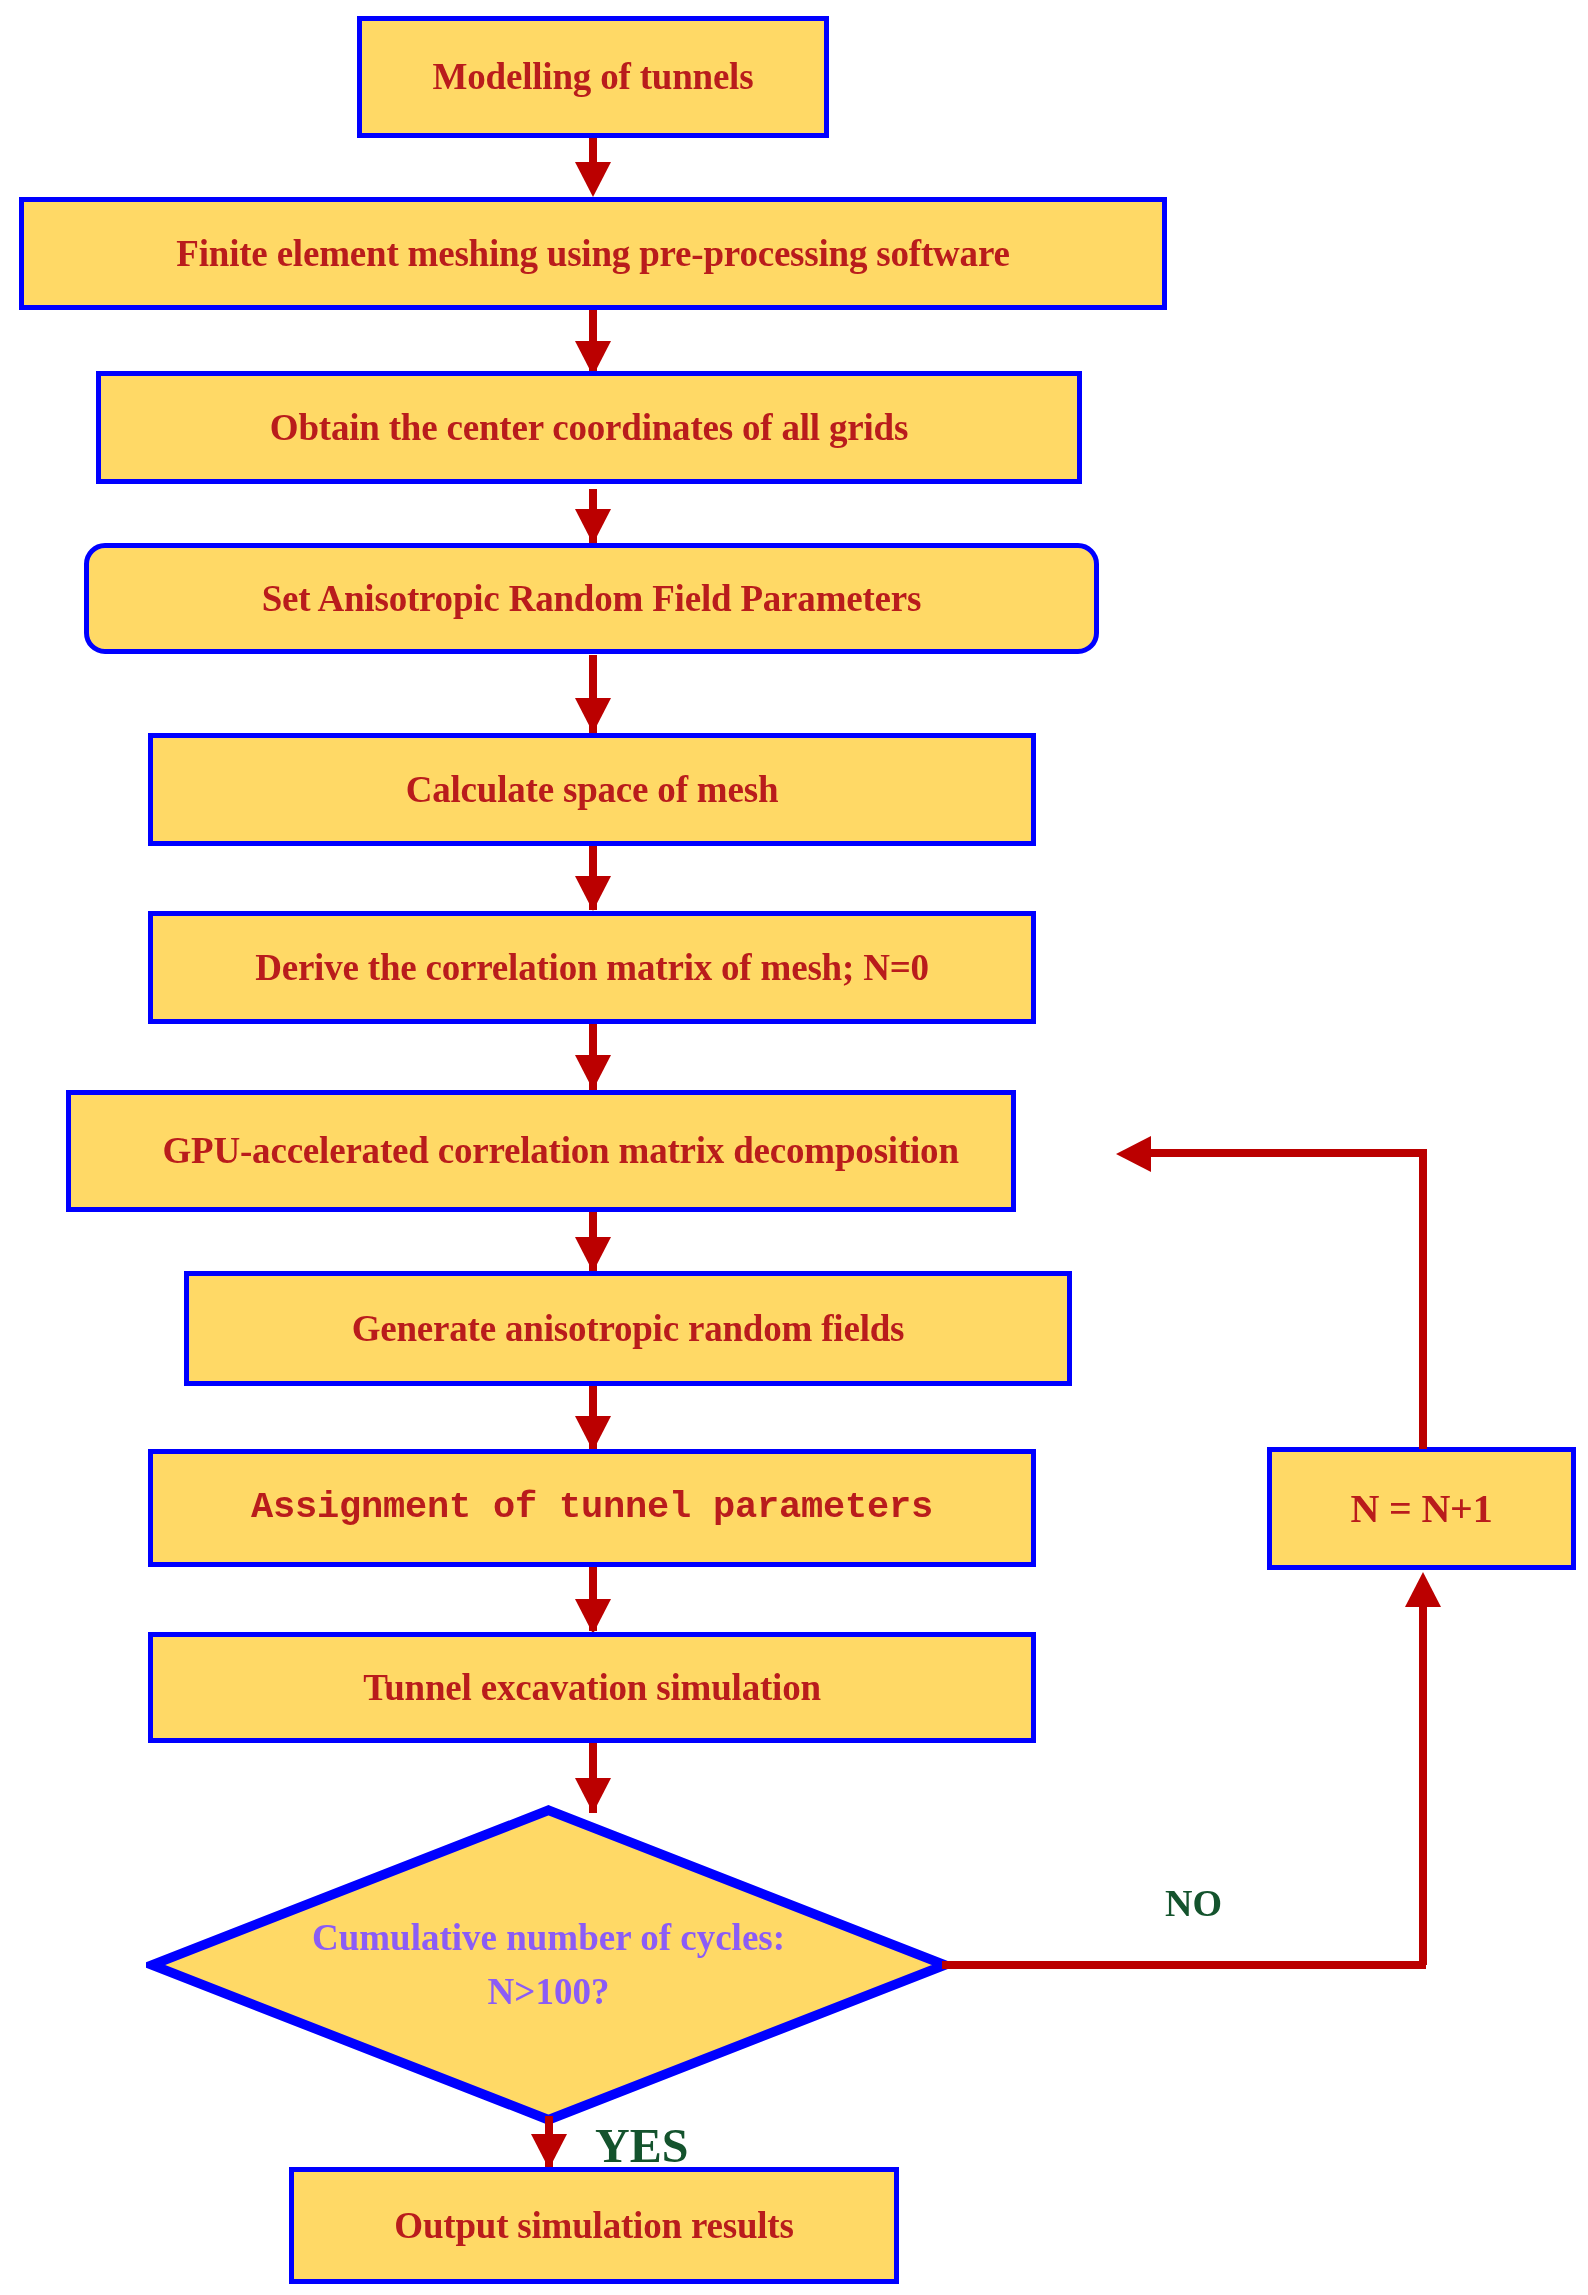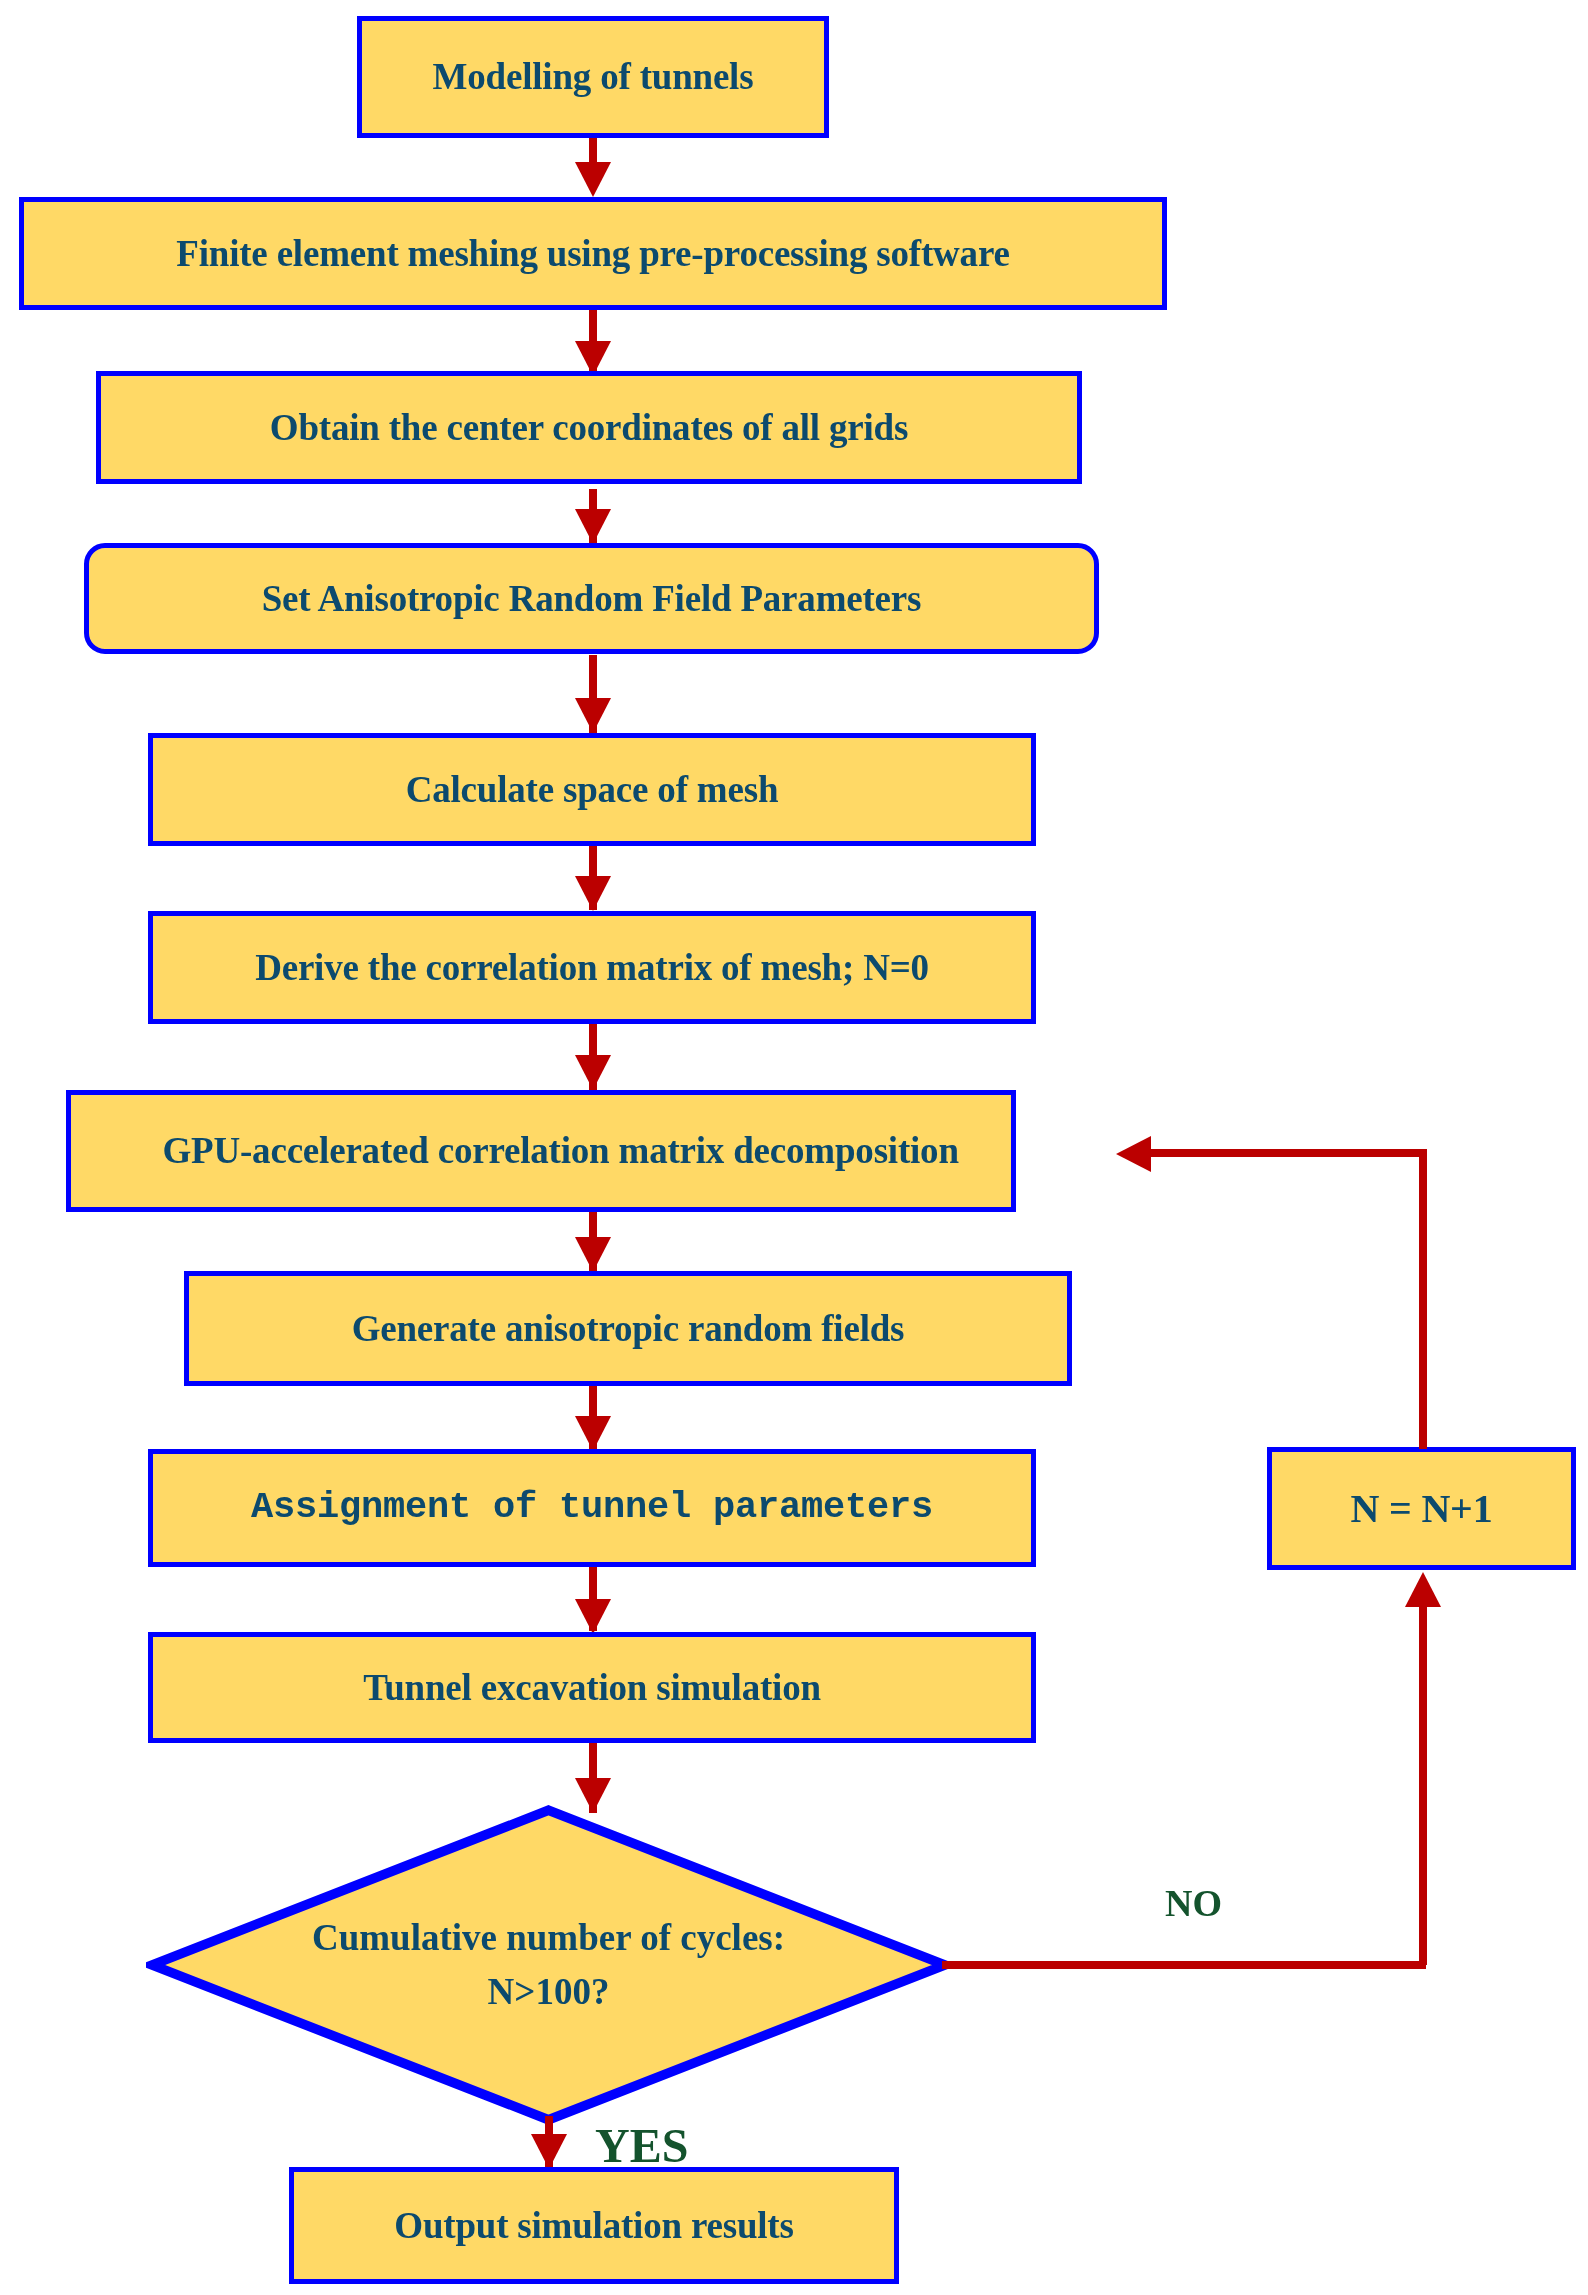--- a/index.html
+++ b/index.html
@@ -17,21 +17,21 @@
   }
   .node {
     position: absolute;
     box-sizing: border-box;
     background: #FFD966;
     border: 5.2px solid #0000FF;
     display: flex;
     align-items: center;
     justify-content: center;
     text-align: center;
-    color: #0c4a6e;
+    color: #b91c1c;
     font-weight: bold;
     line-height: 1.18;
     letter-spacing: -0.2px;
     padding: 0 8.7px;
   }
   .node span { display: block; width: 100%; }
 
   .diamond-wrap {
     position: absolute;
   }
@@ -40,21 +40,21 @@
     position: absolute;
     left: 0;
     top: 0;
     width: 100%;
     height: 100%;
     display: flex;
     flex-direction: column;
     align-items: center;
     justify-content: center;
     text-align: center;
-    color: #0c4a6e;
+    color: #8b5cf6;
     font-weight: bold;
     line-height: 1.45;
     pointer-events: none;
   }
 
   
   .ln {
     position: absolute;
     background: #BB0000;
   }

